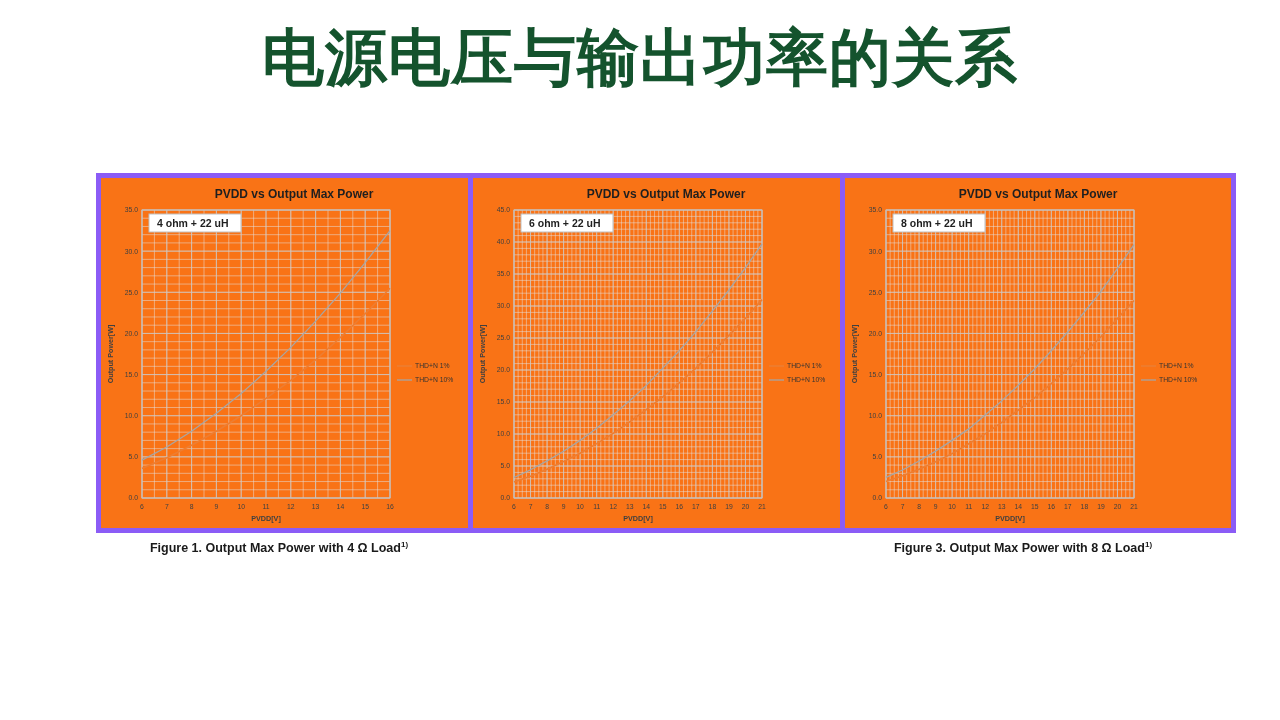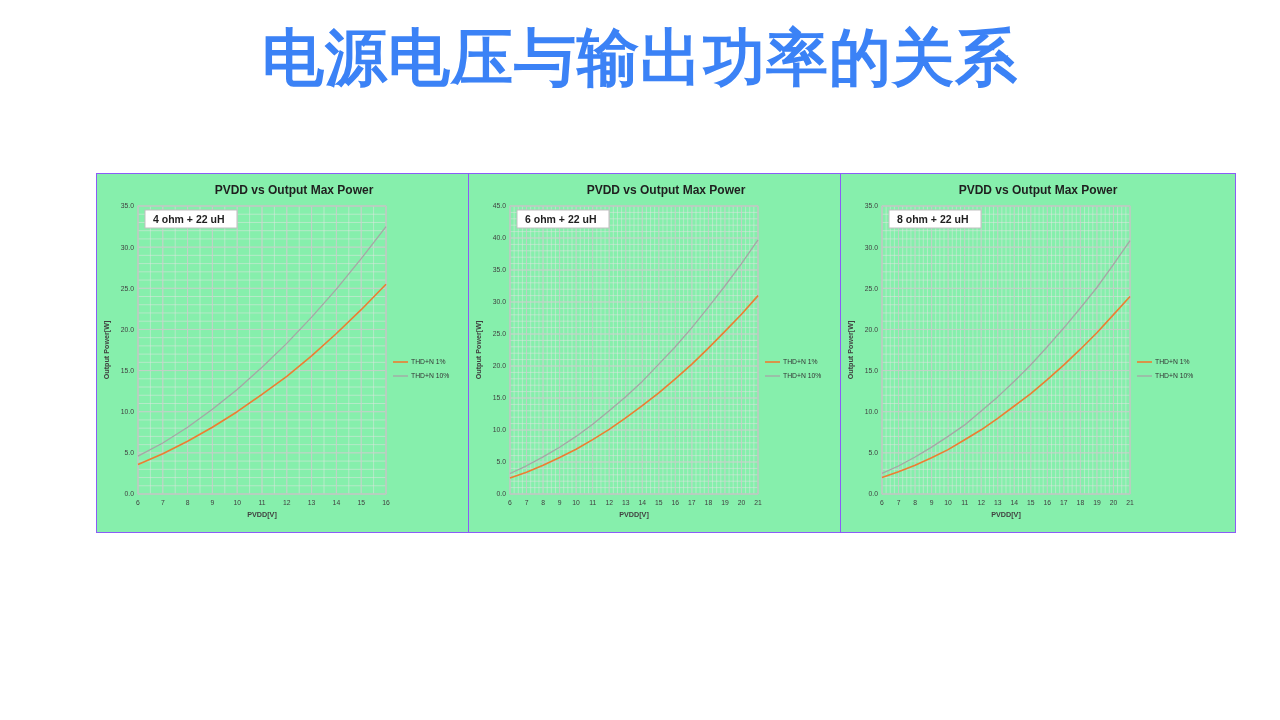--- a/index.html
+++ b/index.html
@@ -2,29 +2,29 @@
 <html><head>
 <meta charset="utf-8">
 <style>
   html,body{margin:0;padding:0;}
   body{
     width:1280px;height:720px;background:#ffffff;overflow:hidden;position:relative;
     font-family:"Liberation Sans",sans-serif;
   }
   .slide-title{
     position:absolute;top:16px;left:0;width:1280px;text-align:center;
-    font-size:62px;font-weight:bold;color:#3b82f6;letter-spacing:1px;
+    font-size:62px;font-weight:bold;color:#14532d;letter-spacing:1px;
   }
   .charts-row{
     position:absolute;left:96px;top:173px;display:flex;gap:6px;
   }
   .chart-block{width:366px;}
   .chart-card{
-    box-sizing:border-box;width:396px;height:360px;background:#86efac;
-    border:1px solid #8b5cf6;
+    box-sizing:border-box;width:396px;height:360px;background:#f97316;
+    border:5px solid #8b5cf6;
   }
   .chart-title{
     text-align:center;font-size:12px;font-weight:bold;color:#1f1f1f;
     margin-top:9px;
   }
   svg.plot{display:block;margin-top:1px;}
   .caption{
     text-align:center;font-size:12.5px;font-weight:bold;color:#1a1a1a;
     margin-top:7px;
   }
@@ -152,20 +152,21 @@
             <text x="56" y="25" fill="#1f1f1f" font-family="Liberation Sans, sans-serif" font-size="10.5" font-weight="bold">4 ohm + 22 uH</text>
           </g>
           <g>
             <line x1="296" y1="164" x2="311" y2="164" stroke="#ED7D31" stroke-width="1.6"></line>
             <text x="314" y="166.4" fill="#333333" font-family="Liberation Sans, sans-serif" font-size="6.8">THD+N 1%</text>
             <line x1="296" y1="178" x2="311" y2="178" stroke="#A6A6A6" stroke-width="1.3"></line>
             <text x="314" y="180.4" fill="#333333" font-family="Liberation Sans, sans-serif" font-size="6.8">THD+N 10%</text>
           </g>
         </svg>
     </div>
+    <div class="caption"><span>Figure 1. Output Max Power with 4 Ω Load</span><sup>1)</sup></div>
   </div>
 
   <div class="chart-block">
     <div class="chart-card">
       <div class="chart-title">PVDD vs Output Max Power</div>
       <svg class="plot" width="364" height="322" viewBox="0 0 364 322">
           <g stroke="#E4E4E4" stroke-width="0.5">
             <line x1="41" y1="8" x2="41" y2="296"></line>
             <line x1="45.13333333333333" y1="8" x2="45.13333333333333" y2="296"></line>
             <line x1="49.266666666666666" y1="8" x2="49.266666666666666" y2="296"></line>
@@ -514,15 +515,16 @@
             <text x="56" y="25" fill="#1f1f1f" font-family="Liberation Sans, sans-serif" font-size="10.5" font-weight="bold">8 ohm + 22 uH</text>
           </g>
           <g>
             <line x1="296" y1="164" x2="311" y2="164" stroke="#ED7D31" stroke-width="1.6"></line>
             <text x="314" y="166.4" fill="#333333" font-family="Liberation Sans, sans-serif" font-size="6.8">THD+N 1%</text>
             <line x1="296" y1="178" x2="311" y2="178" stroke="#A6A6A6" stroke-width="1.3"></line>
             <text x="314" y="180.4" fill="#333333" font-family="Liberation Sans, sans-serif" font-size="6.8">THD+N 10%</text>
           </g>
         </svg>
     </div>
+    <div class="caption"><span>Figure 3. Output Max Power with 8 Ω Load</span><sup>1)</sup></div>
   </div>
 
 </div>
 
 </body></html>

